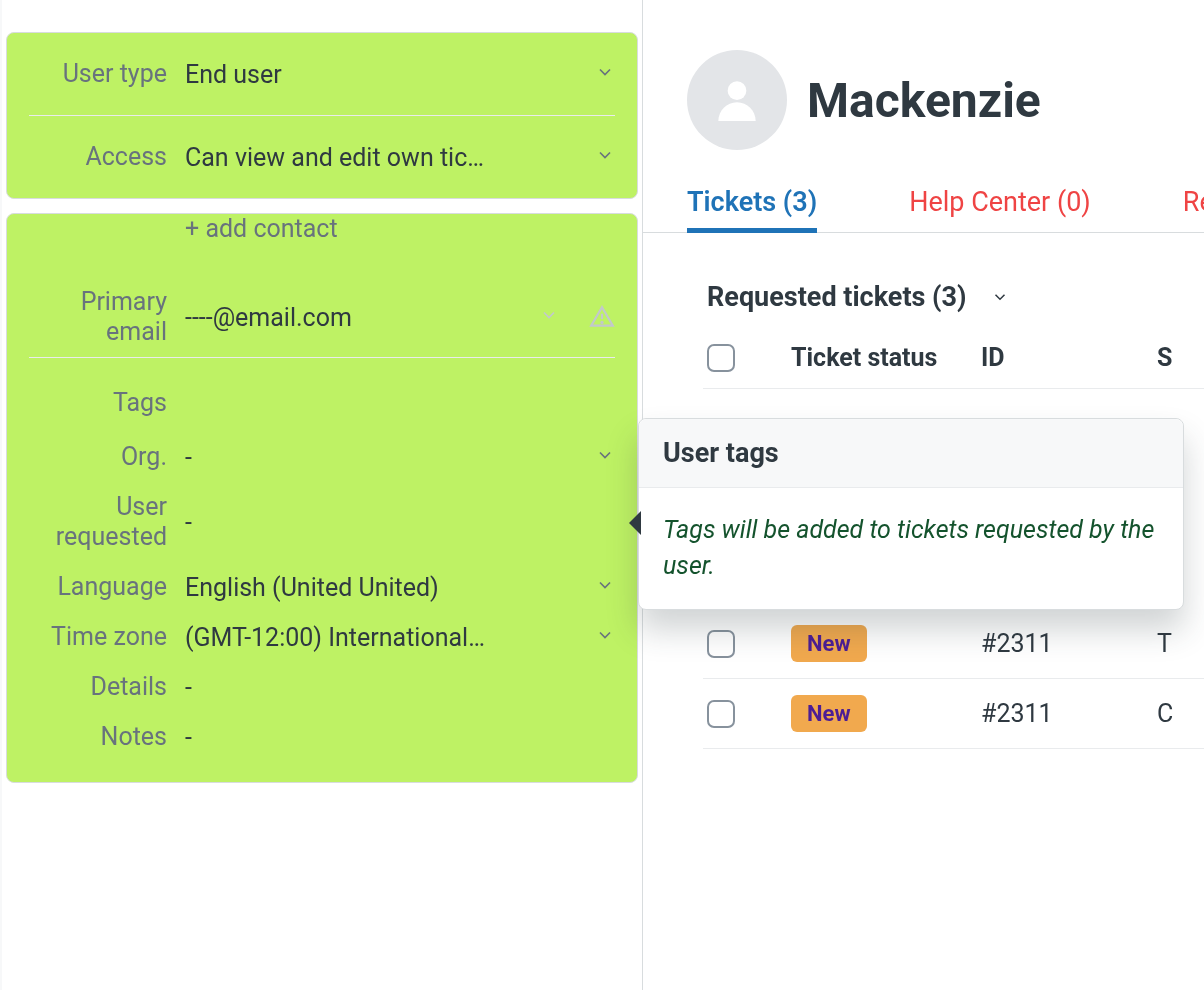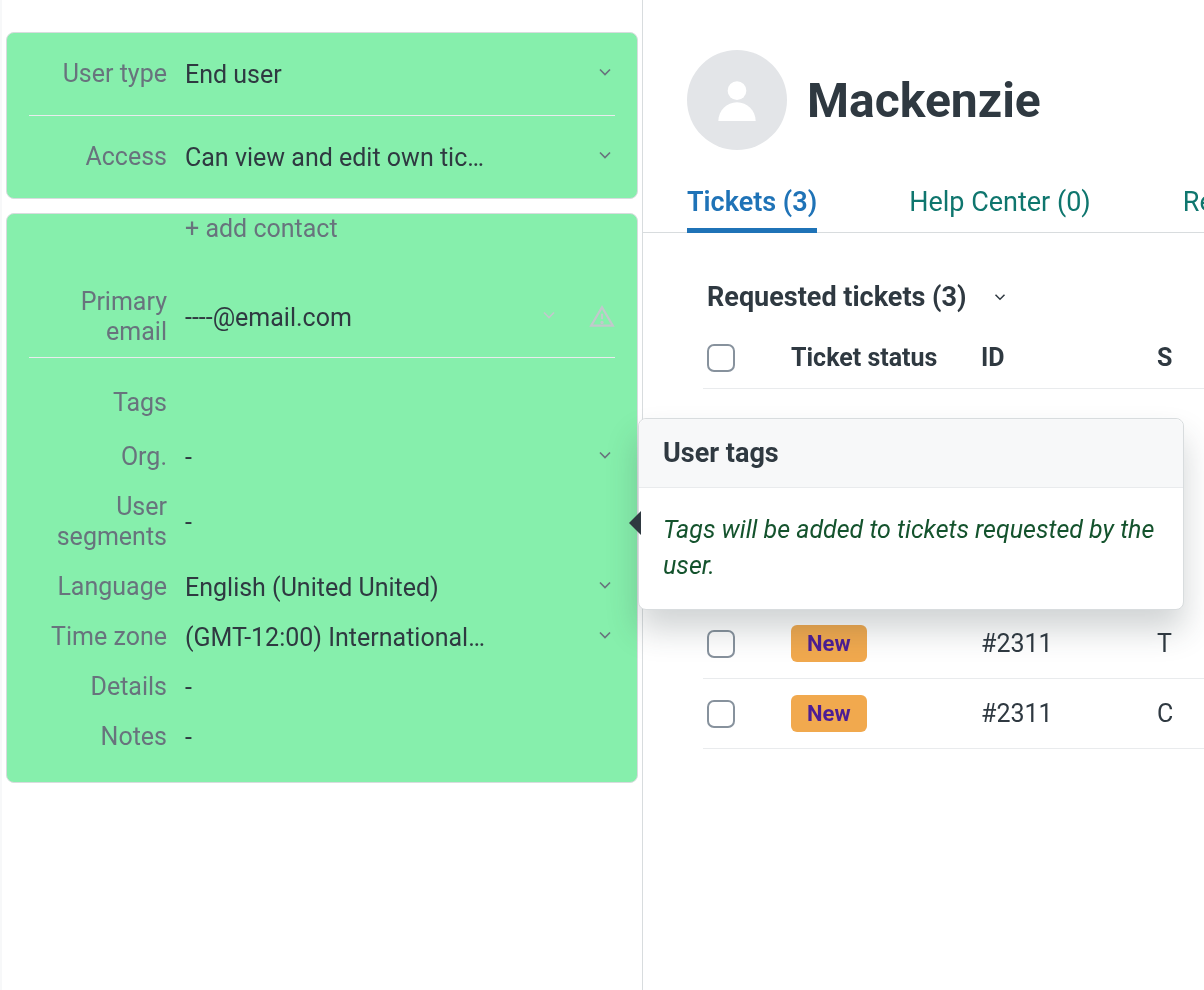--- a/index.html
+++ b/index.html
@@ -32,21 +32,21 @@
   }
   .panel-right {
     position: absolute;
     left: 643px; top: 0; right: 0; bottom: 0;
     padding-left: 0;
   }
 
   .card {
     border: 1px solid #d8dcde;
     border-radius: 8px;
-    background: #86efac;
+    background: #bef264;
   }
   .card + .card { margin-top: 14px; }
   .card1 { margin-top: 28px; }
 
   .field-row {
     display: flex;
     align-items: center;
     padding: 26px 22px;
   }
   .field-row.tight { padding-top: 10px; padding-bottom: 10px; }
@@ -138,21 +138,21 @@
     display: flex;
     padding-left: 44px;
     margin-top: 36px;
     border-bottom: 1px solid #d8dcde;
     align-items: flex-end;
     gap: 92px;
   }
   .tab {
     font-size: 27px;
     padding-bottom: 14px;
-    color: #0f766e;
+    color: #ef4444;
     cursor: pointer;
     white-space: nowrap;
   }
   .tab.active {
     color: #1f73b7;
     border-bottom: 5px solid #1f73b7;
     margin-bottom: -1px;
     font-weight: 600;
     padding-bottom: 10px;
   }
@@ -333,21 +333,21 @@
           <span class="chevron">
             <svg class="chevron-svg" viewBox="0 0 24 24" fill="none" stroke="currentColor" stroke-width="2">
                 <polyline points="6 9 12 15 18 9"></polyline>
               </svg>
           </span>
         </span>
       </div>
     </div>
 
     <div class="field-row tight">
-      <div class="label-col"><span class="wrap">User segments</span></div>
+      <div class="label-col"><span class="wrap">User requested</span></div>
       <div class="value-col">
         <span class="value-placeholder">-</span>
       </div>
     </div>
 
     <div class="field-row tight">
       <div class="label-col">Language</div>
       <div class="value-col val-with-chevron">
         <span class="value-text">English (United United)</span>
         <span class="right-icons">

